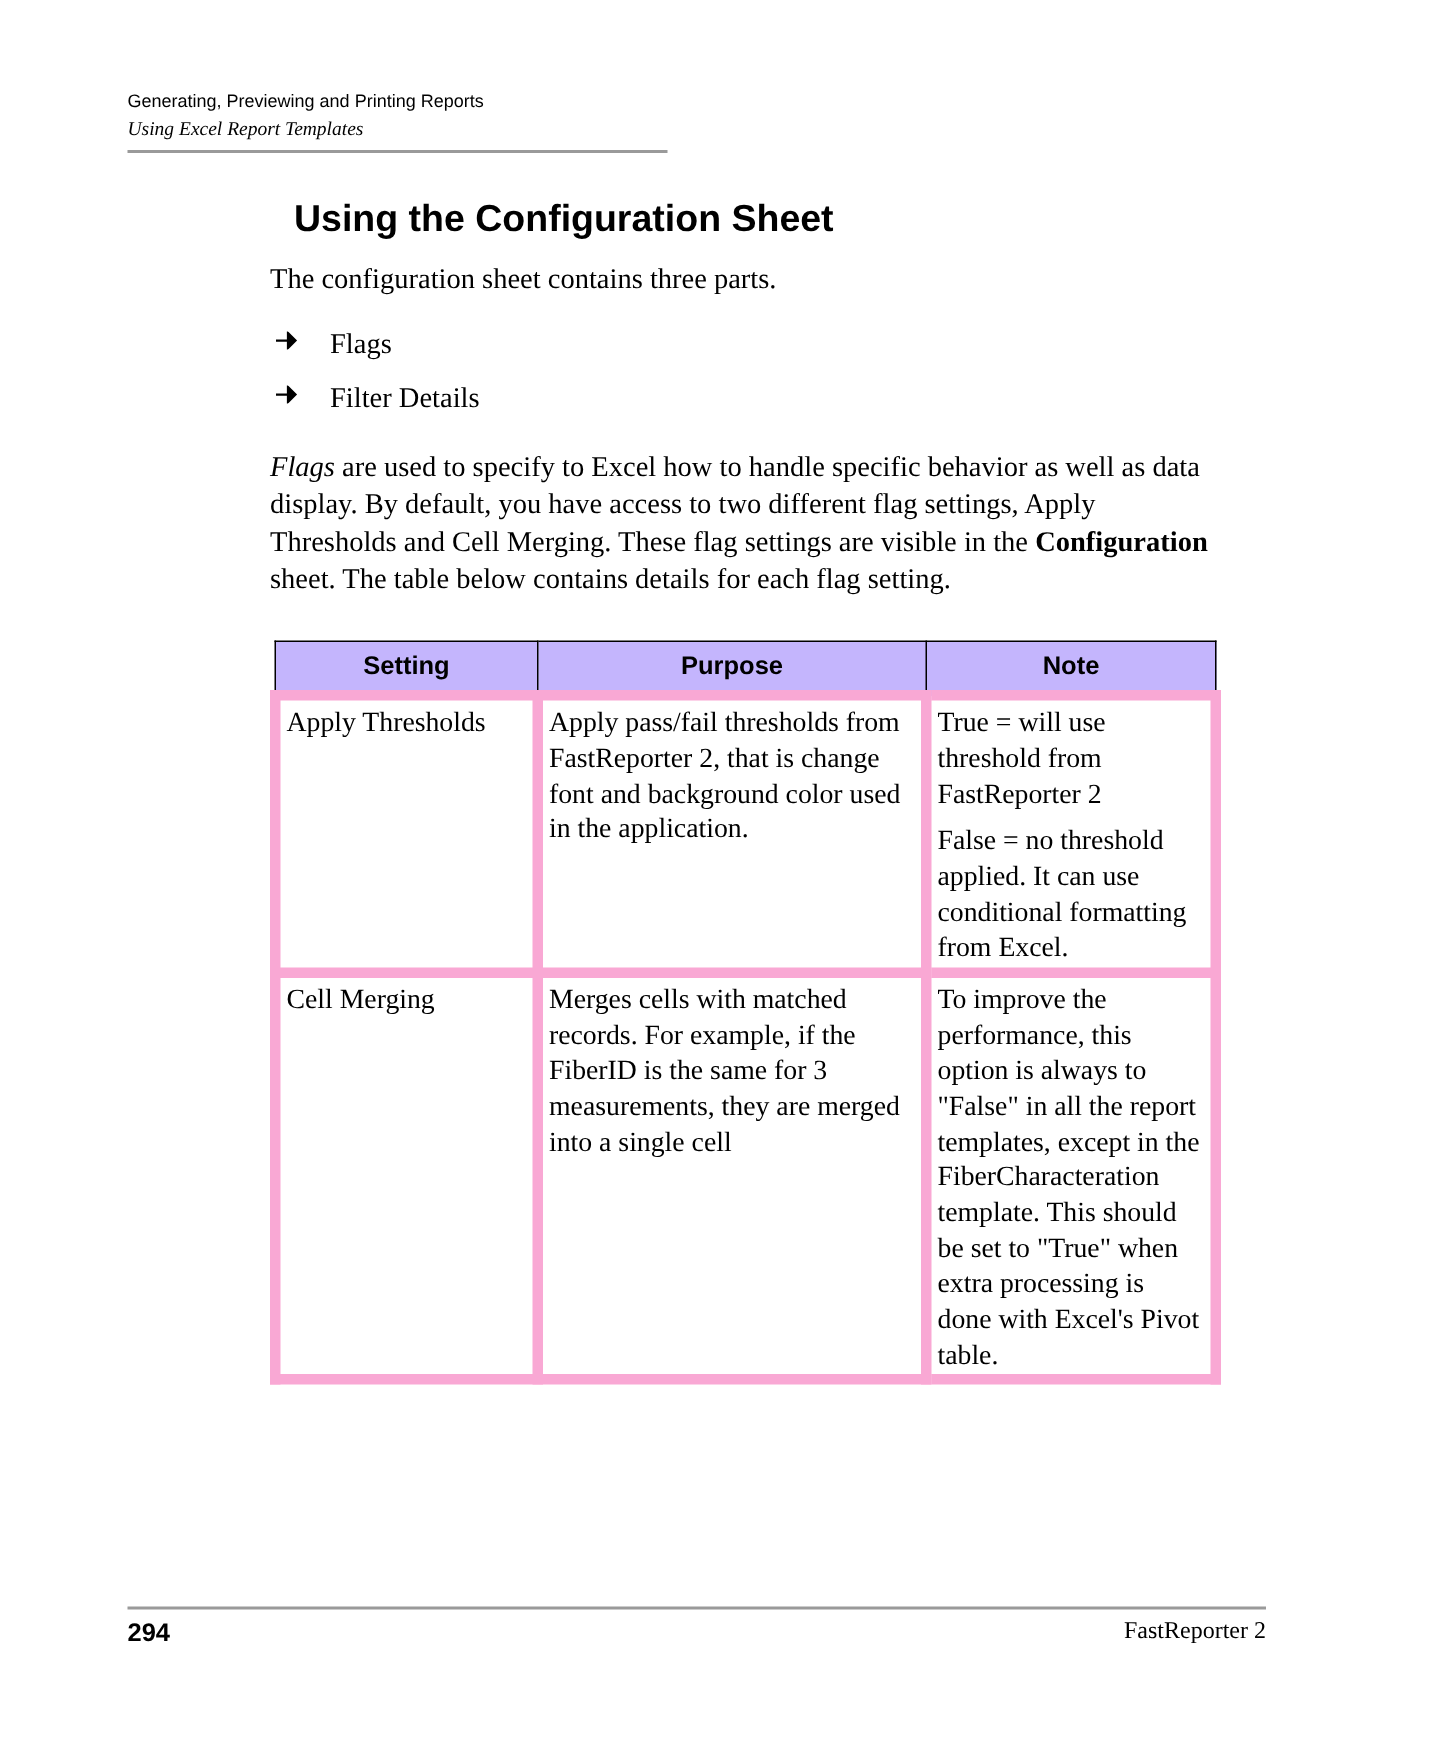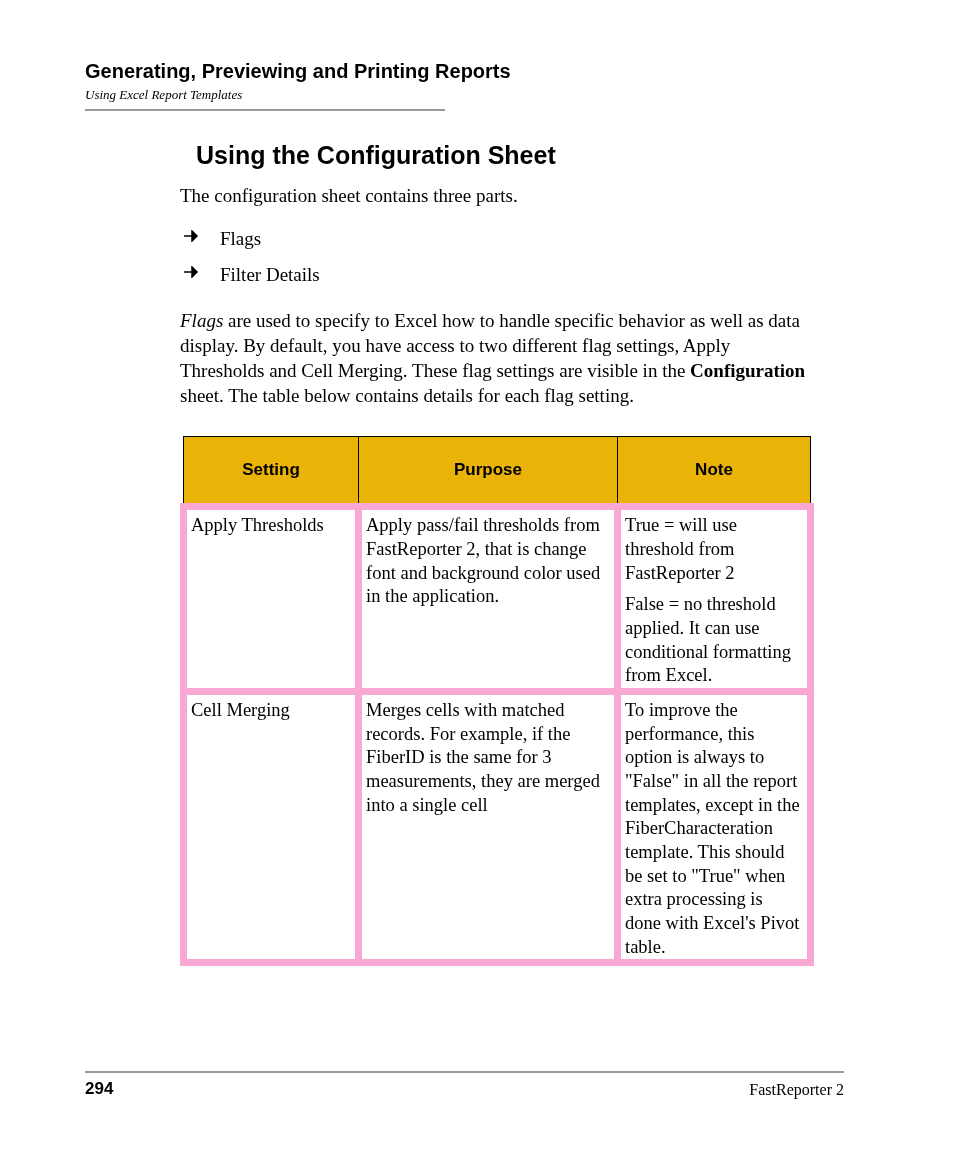--- a/index.html
+++ b/index.html
@@ -14,22 +14,22 @@
     box-sizing: border-box;
   }
   .page {
     padding: 60px 110px 0 85px;
     box-sizing: border-box;
     height: 100%;
     position: relative;
   }
   .chapter-title {
     font-family: Arial, Helvetica, sans-serif;
-    font-weight: bold;
-    font-size: 20px;
+    font-weight: normal;
+    font-size: 12px;
     margin: 0 0 4px 0;
   }
   .section-sub {
     font-family: Georgia, 'Times New Roman', serif;
     font-style: italic;
     font-size: 13px;
     margin: 0 0 6px 0;
   }
   .header-rule {
     border: none;
@@ -75,25 +75,25 @@
     margin: 0 0 28px 0;
   }
   .italic { font-style: italic; }
   .bold { font-weight: bold; }
   table.flags {
     border-collapse: collapse;
     width: 100%;
     font-size: 18px;
   }
   table.flags th {
-    background: #eab308;
+    background: #c4b5fd;
     font-family: Arial, Helvetica, sans-serif;
     font-weight: bold;
     font-size: 17px;
-    padding: 23px 8px;
+    padding: 6px 8px;
     border: 1px solid #000;
     text-align: center;
   }
   table.flags td {
     border: 7px solid #f9a8d4;
     padding: 4px 6px 0 4px;
     vertical-align: top;
     font-size: 18.5px;
     line-height: 1.28;
   }
@@ -111,21 +111,21 @@
   }
   .footer-rule {
     border: none;
     border-top: 2px solid #9a9a9a;
     margin: 0 0 6px 0;
     width: 100%;
   }
   .footer-row {
     display: flex;
     justify-content: space-between;
-    align-items: flex-end;
+    align-items: flex-start;
   }
   .page-num {
     font-family: Arial, Helvetica, sans-serif;
     font-weight: bold;
     font-size: 17px;
   }
   .product {
     font-size: 16px;
   }
 </style>

